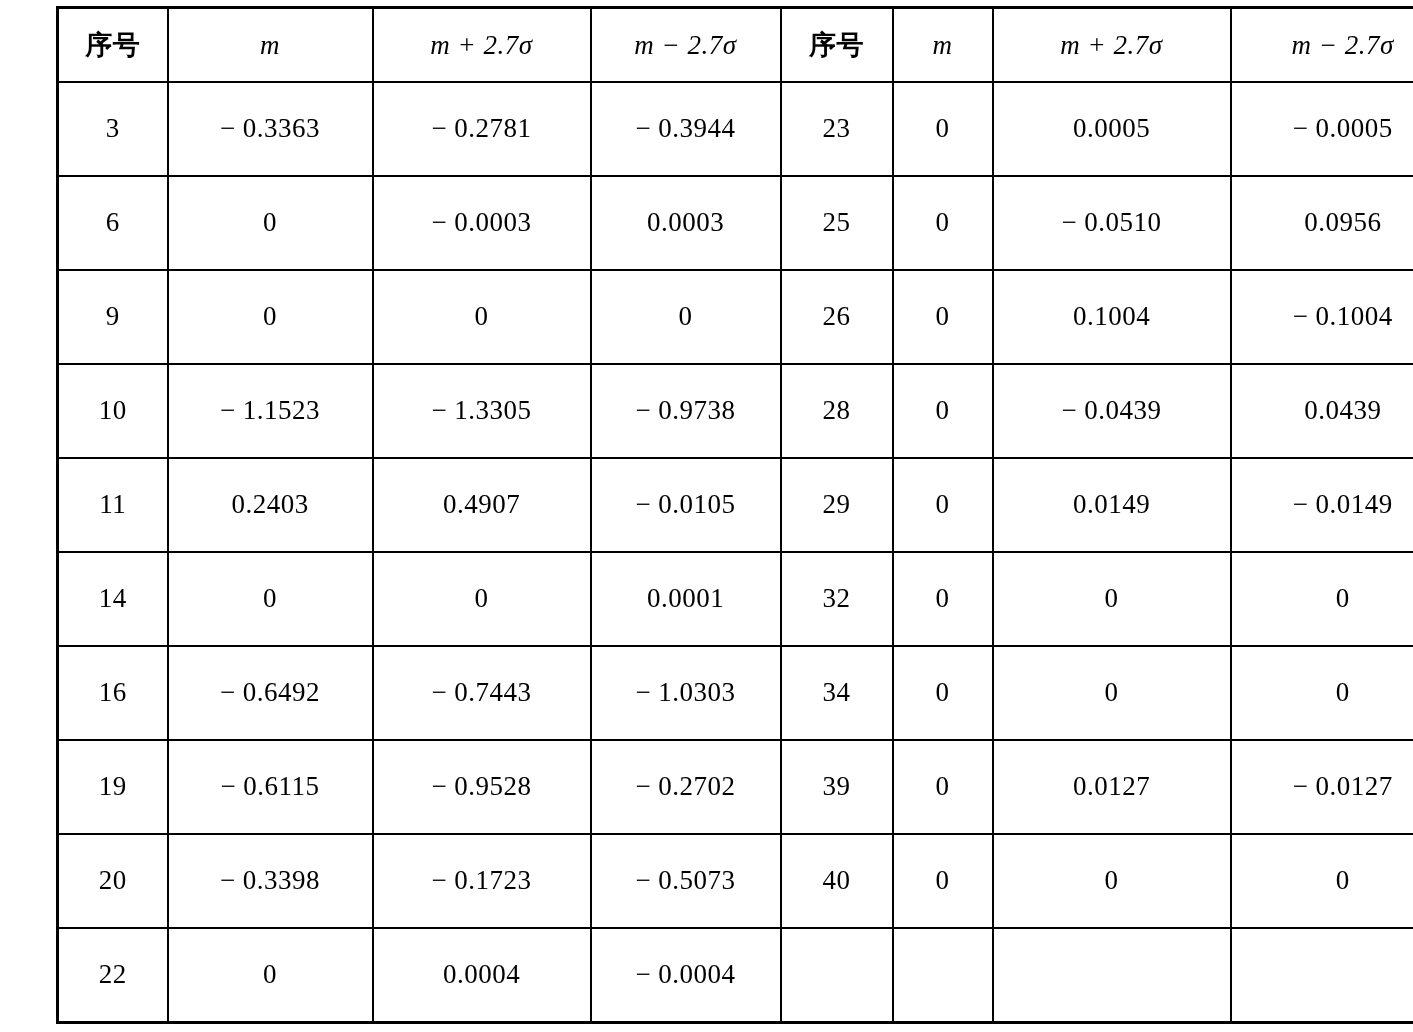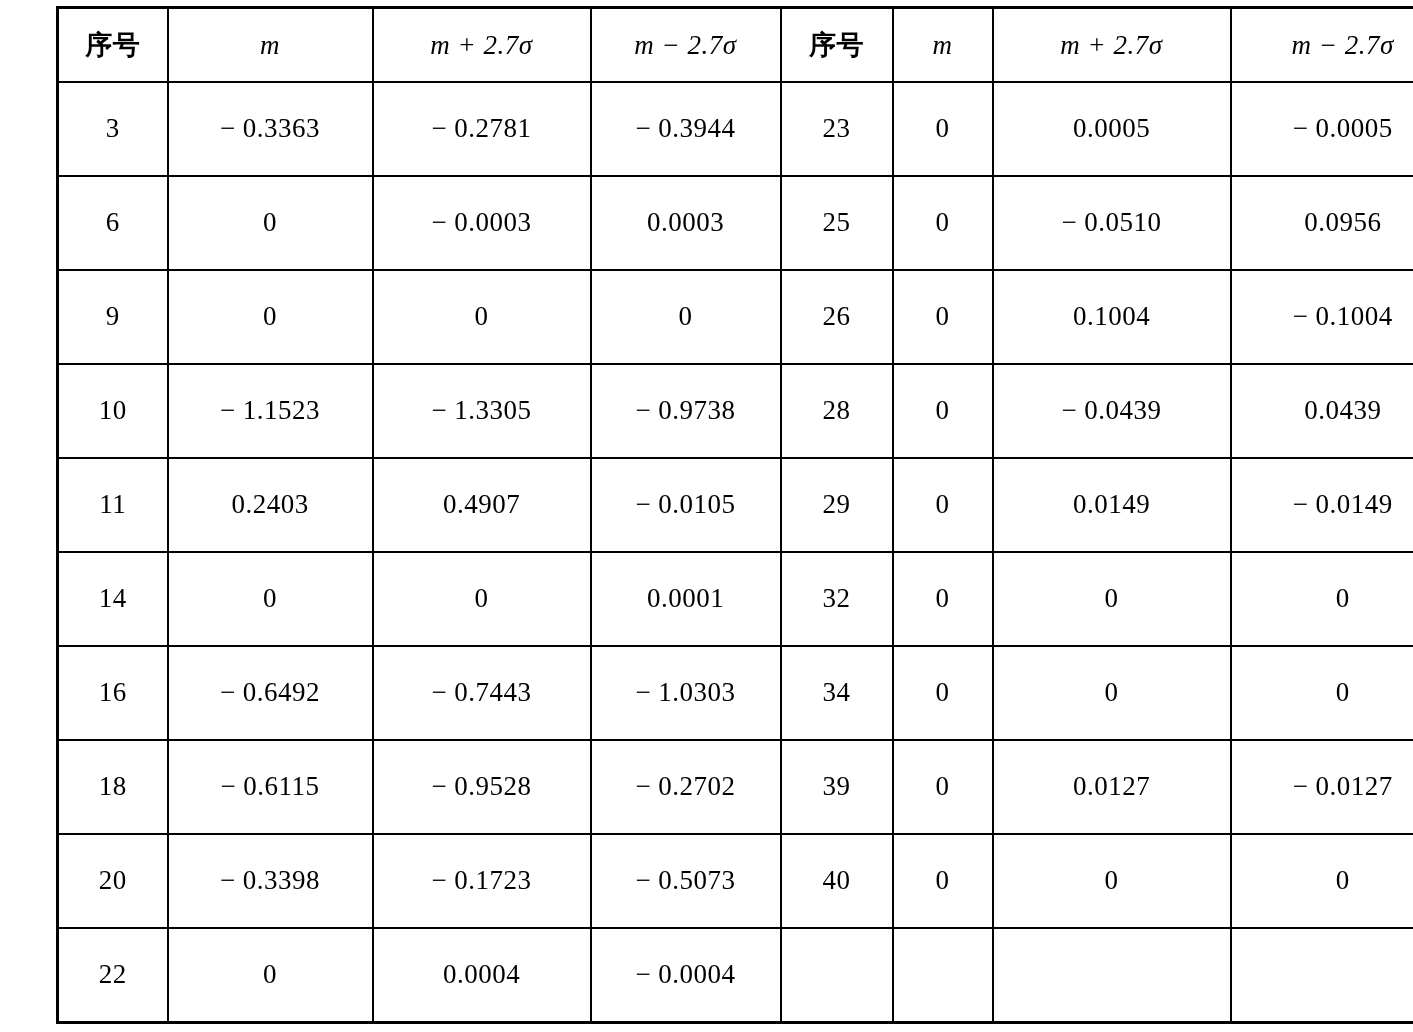--- a/index.html
+++ b/index.html
@@ -169,21 +169,21 @@
         <td class="cell-val">16</td>
         <td class="cell-val">− 0.6492</td>
         <td class="cell-val">− 0.7443</td>
         <td class="cell-val divider-left">− 1.0303</td>
         <td class="cell-val">34</td>
         <td class="cell-val">0</td>
         <td class="cell-val">0</td>
         <td class="cell-val">0</td>
       </tr>
       <tr>
-        <td class="cell-val">18</td>
+        <td class="cell-val">19</td>
         <td class="cell-val">− 0.6115</td>
         <td class="cell-val">− 0.9528</td>
         <td class="cell-val divider-left">− 0.2702</td>
         <td class="cell-val">39</td>
         <td class="cell-val">0</td>
         <td class="cell-val">0.0127</td>
         <td class="cell-val">− 0.0127</td>
       </tr>
       <tr>
         <td class="cell-val">20</td>

